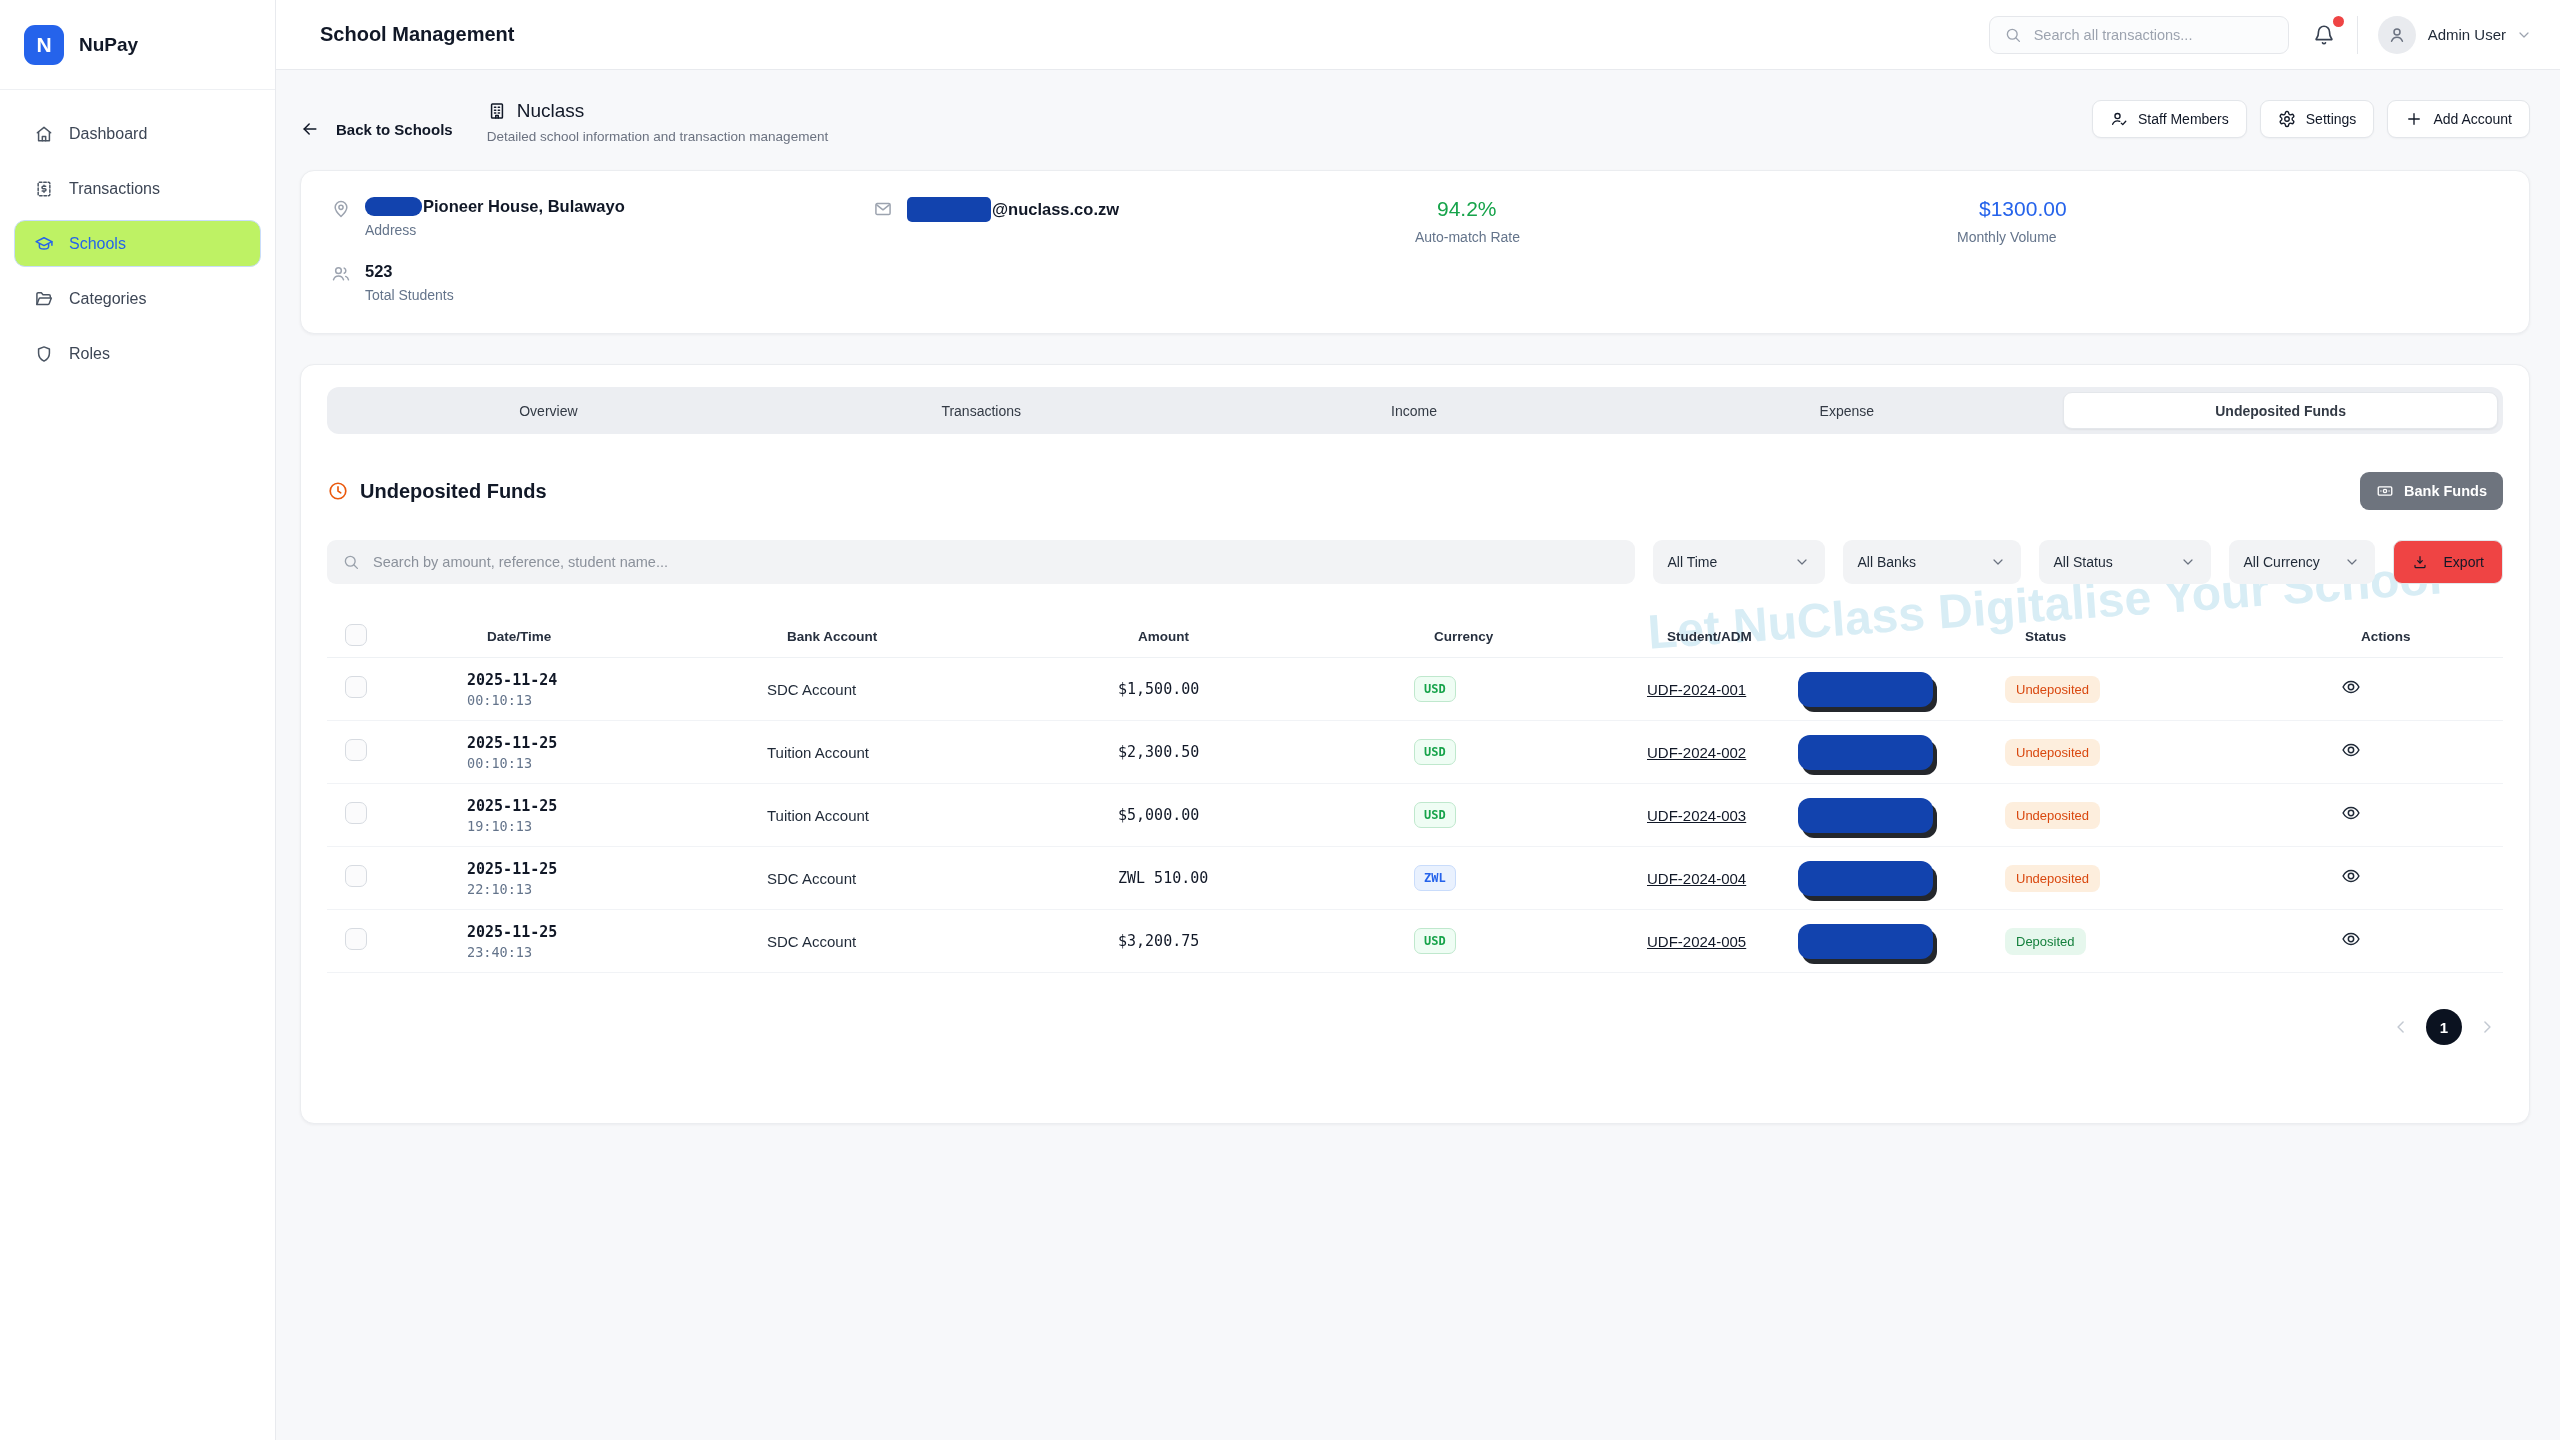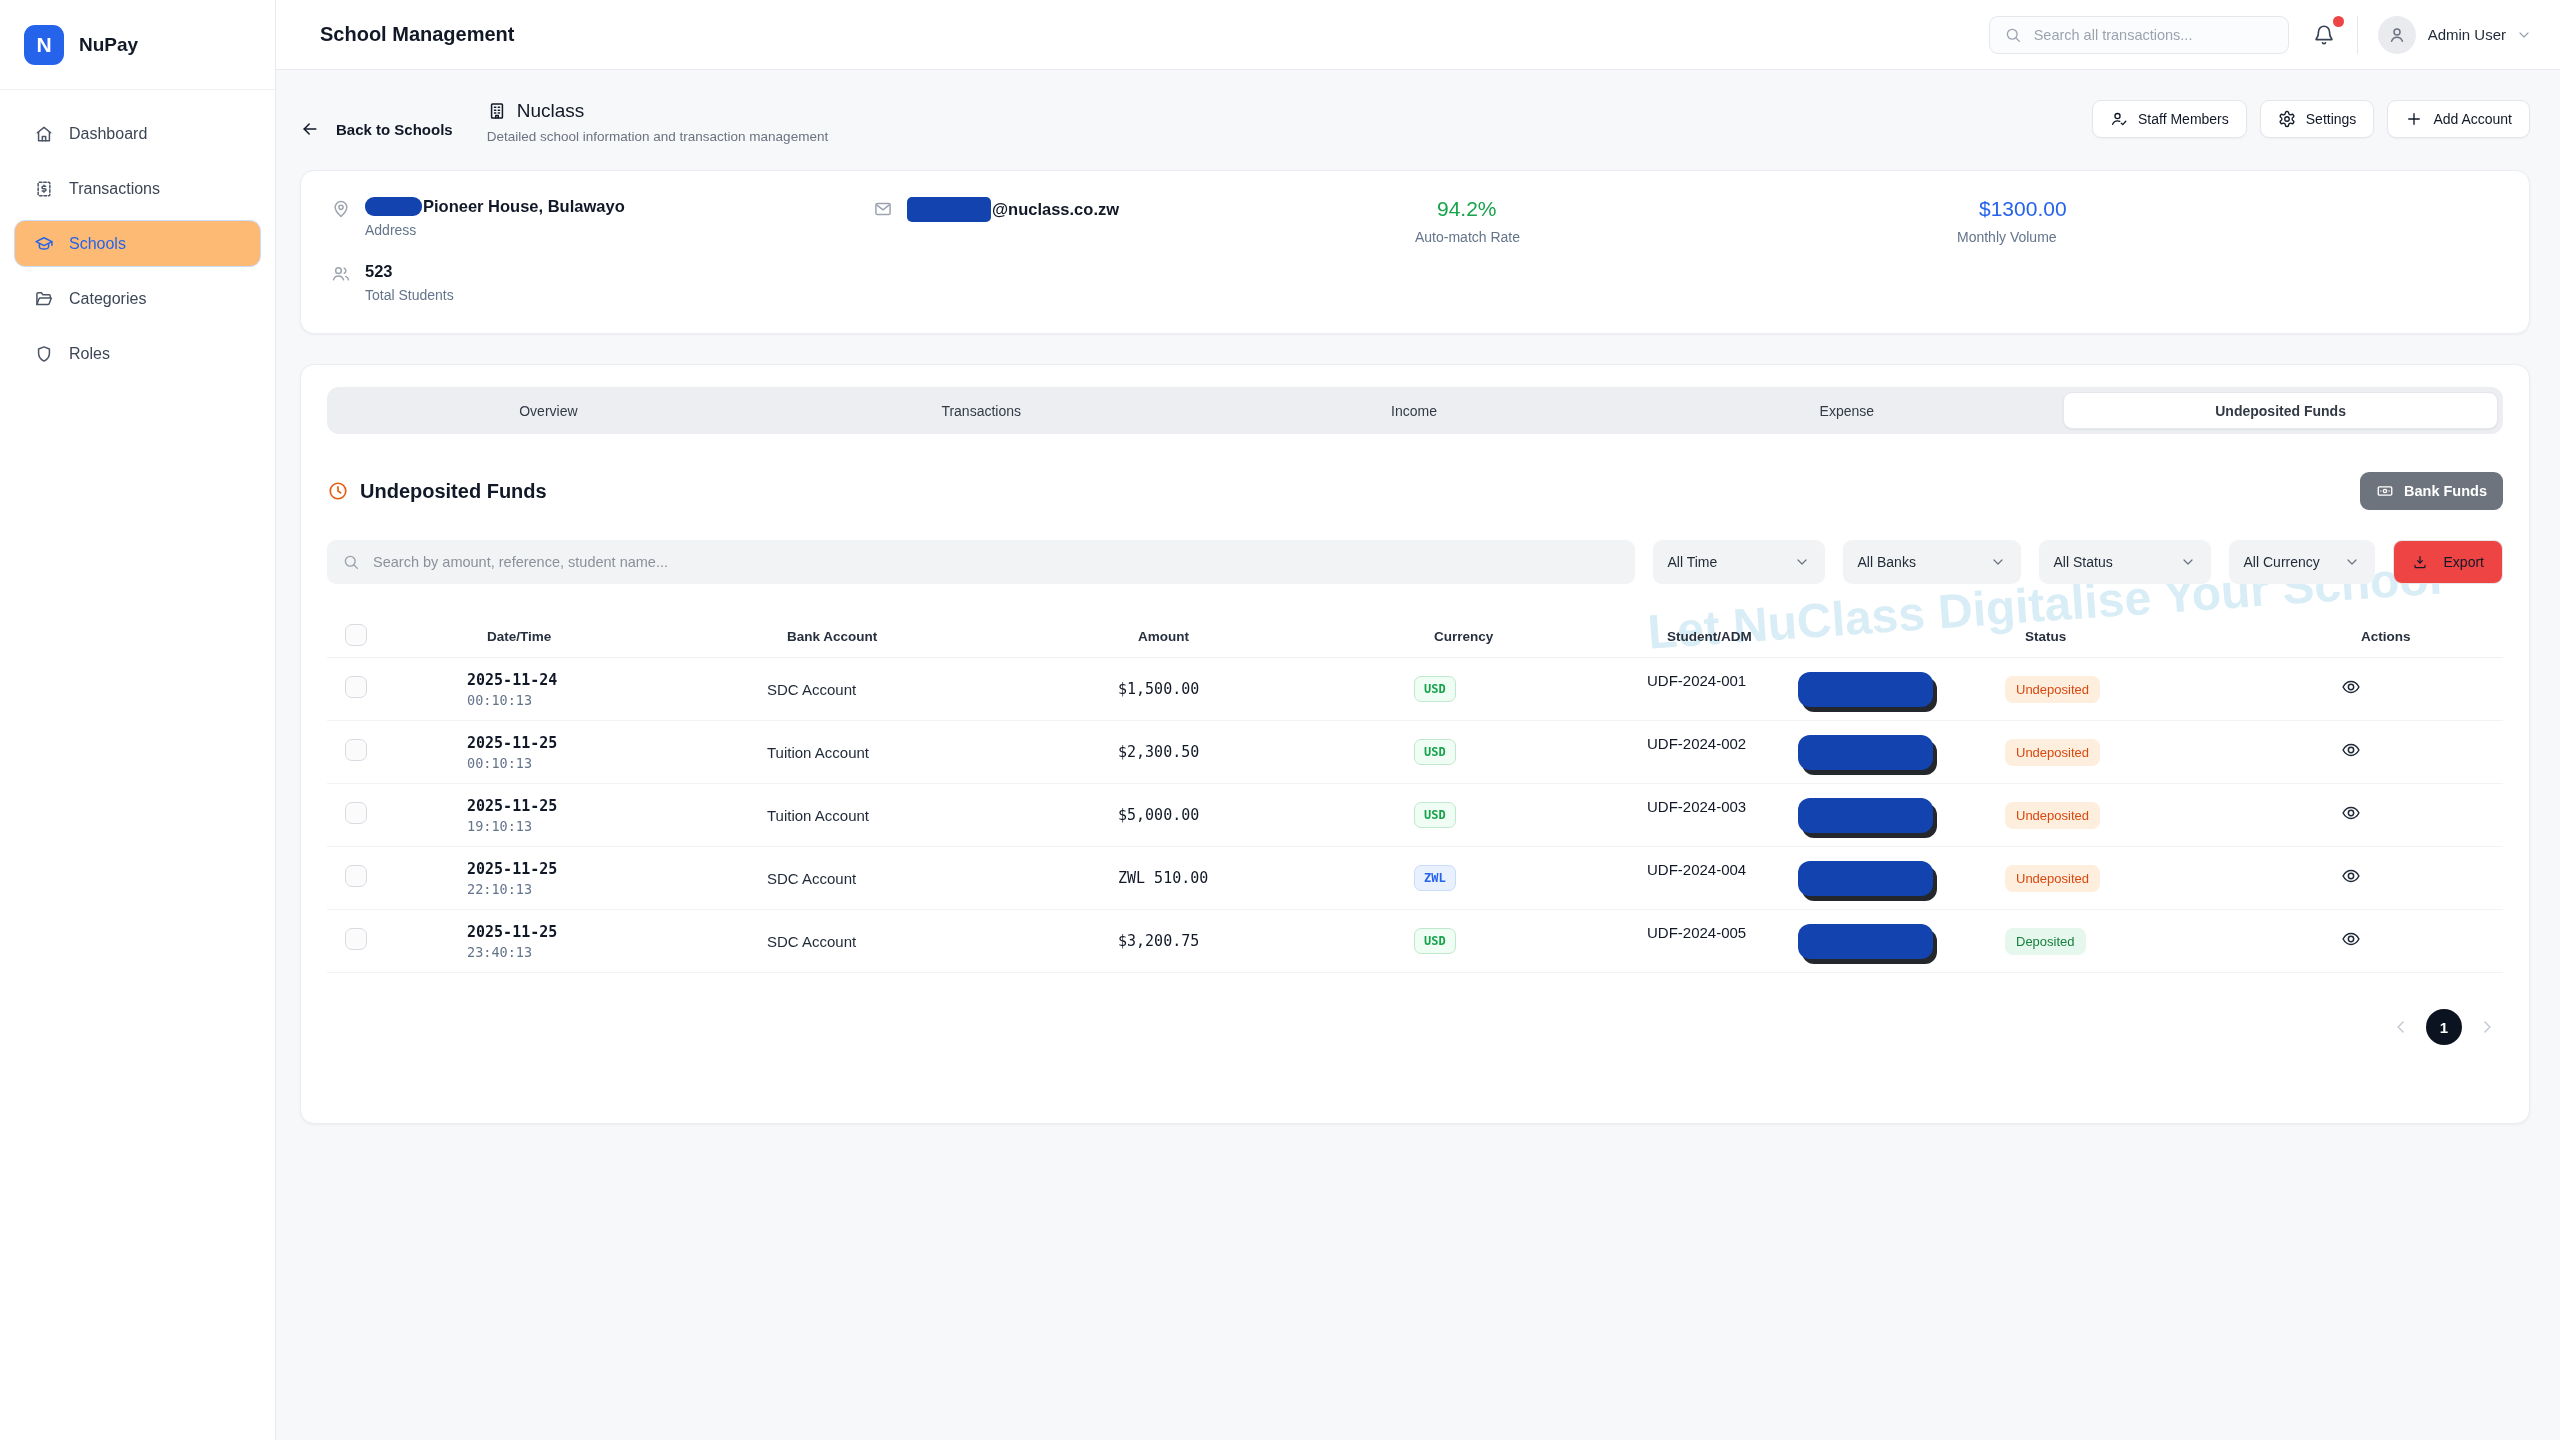--- a/index.html
+++ b/index.html
@@ -15,21 +15,21 @@
   
   .sidebar { width:276px; background:#fff; border-right:1px solid #e8eaee; flex-shrink:0; }
   .logo-row { display:flex; align-items:center; gap:15px; padding:25px 24px 24px; border-bottom:1px solid #eef0f3; }
   .logo-badge { width:40px; height:40px; border-radius:11px; background:#2563eb; color:#fff;
     display:flex; align-items:center; justify-content:center; font-weight:bold; font-size:21px; }
   .brand-name { font-size:19px; font-weight:bold; color:#111827; }
   .nav { padding:20px 14px; display:flex; flex-direction:column; gap:8px; }
   .nav-item { display:flex; align-items:center; gap:15px; height:47px; padding:0 19px;
     border-radius:11px; font-size:16px; color:#3d4655; border:1px solid transparent; cursor:pointer; }
   .nav-item svg { stroke:#4b5563; }
-  .nav-item.active { background:#fdba74; border-color:#c9ddfb; color:#2563eb; font-weight:500;}
+  .nav-item.active { background:#bef264; border-color:#c9ddfb; color:#2563eb; font-weight:500;}
   .nav-item.active svg { stroke:#2563eb; }
   .icon16 { width:16px; height:16px; }
   .icon18 { width:18px; height:18px; }
   .icon20 { width:20px; height:20px; }
   .icon22 { width:22px; height:22px; }
   .stroke { fill:none; stroke:currentColor; stroke-width:1.8; stroke-linecap:round; stroke-linejoin:round; }
 
   
   .main { flex:1; display:flex; flex-direction:column; min-width:0; }
   .topbar { height:70px; background:#fff; border-bottom:1px solid #e8eaee;
@@ -121,21 +121,21 @@
   .checkbox { width:22px; height:22px; border:1.5px solid #d7dbe1; border-radius:7px; background:#fbfbfc;
     display:inline-block; cursor:pointer; }
   .mono { font-family:"DejaVu Sans Mono", monospace; }
   .cell-date { font-size:15px; font-weight:600; color:#111827; }
   .cell-time { font-size:13.5px; color:#64748b; margin-top:3px; }
   .cell-account { font-size:15px; color:#1f2937; }
   .cell-amount { font-size:15px; color:#111827; }
   .badge-cur { display:inline-block; font-size:12px; font-weight:bold; padding:5px 9px; border-radius:7px; }
   .badge-cur.usd { background:#effdf4; color:#16a34a; border:1px solid #bfe8cd; }
   .badge-cur.zwl { background:#e9f1fe; color:#2563eb; border:1px solid #c9dcfb; }
-  .cell-student { display:flex; align-items:flex-start; gap:52px; }
+  .cell-student { display:flex; align-items:center; gap:52px;text-decoration:underline; }
   .student-ref { font-size:15px; color:#111827; }
   .redact-student { width:135px; height:35px; background:#1243ae; border-radius:12px;
     box-shadow:4px 5px 0 rgba(6,9,15,.88); }
   .badge-status { display:inline-block; font-size:13px; font-weight:500; padding:6px 11px; border-radius:8px; }
   .badge-status.undeposited { background:#fdeedd; color:#d9480f; }
   .badge-status.deposited { background:#e6f7ed; color:#15803d; }
   .eye-cell { padding-left:6px; }
   .eye-btn { color:#1f2937; cursor:pointer; display:inline-block; }
 
   .pagination { display:flex; justify-content:flex-end; align-items:center; gap:15px; margin-top:36px; padding-right:6px; }

